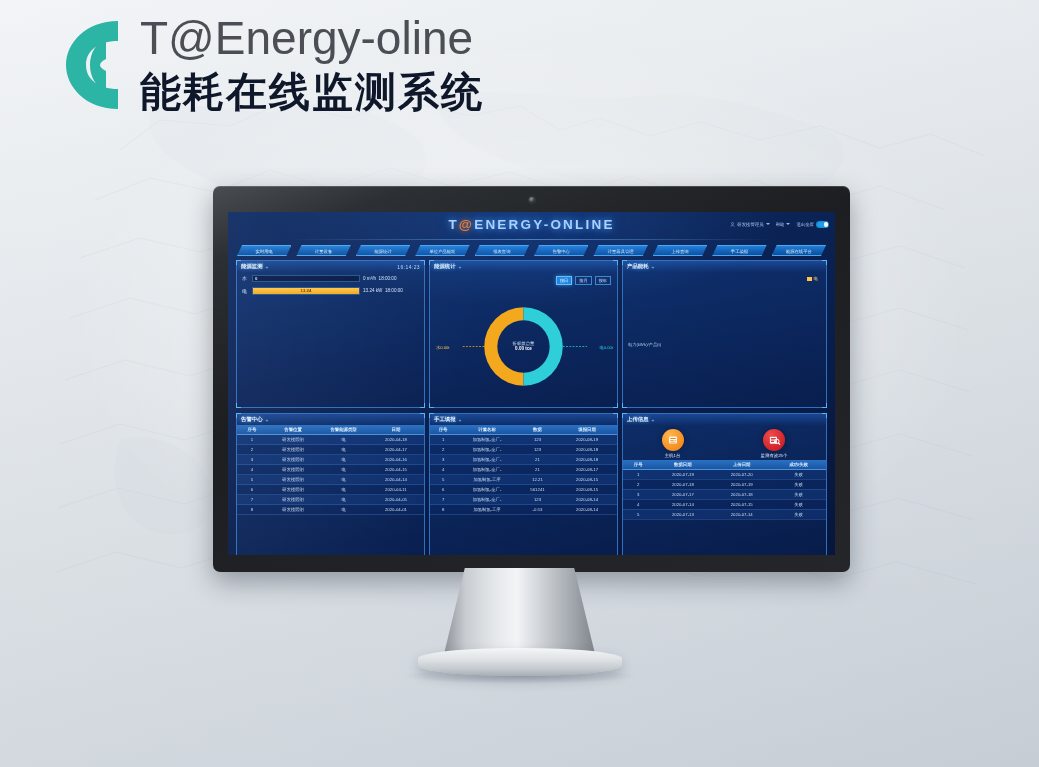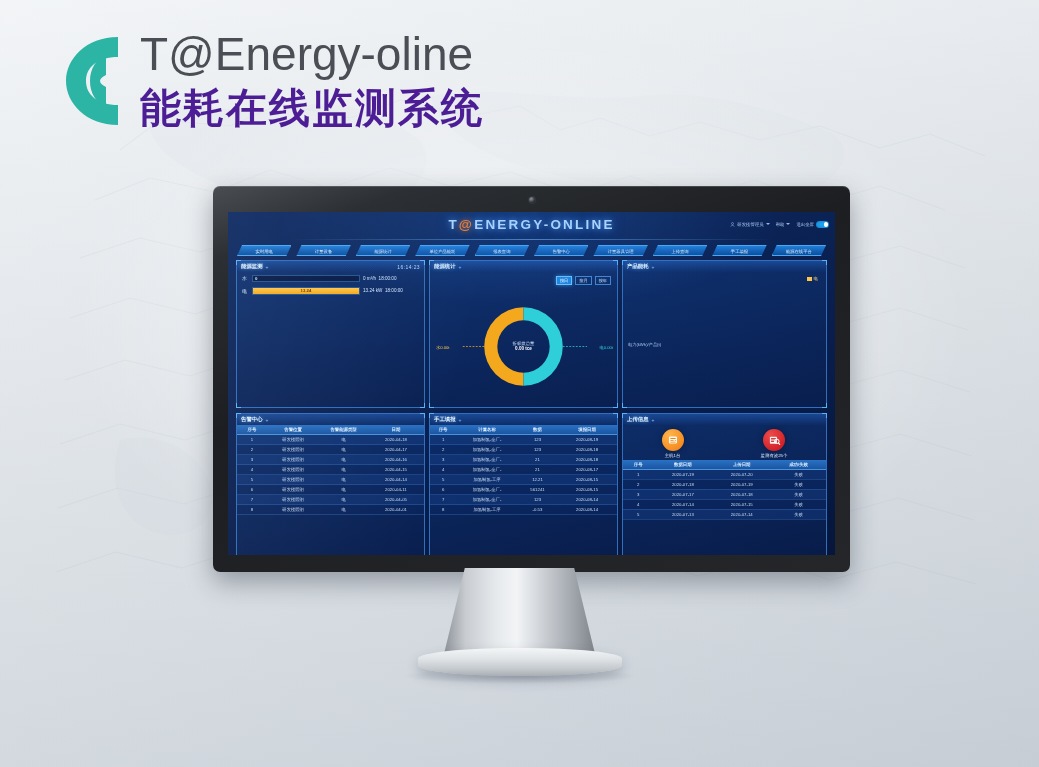--- a/index.html
+++ b/index.html
@@ -12,29 +12,29 @@
 
   
   #bg-map { position:absolute; inset:0; opacity:.30; }
   #bg-vignette {
     position:absolute; inset:0;
     background: radial-gradient(ellipse 70% 60% at 50% 42%, rgba(255,255,255,.55) 0%, rgba(255,255,255,0) 62%),
                 linear-gradient(180deg, rgba(255,255,255,.25), rgba(170,180,190,.30));
   }
 
   
-  #brand { position:absolute; left:56px; top:25px; display:flex; align-items:center; }
+  #brand { position:absolute; left:56px; top:9px; display:flex; align-items:center; }
   #brand-logo { width:74px; height:110px; position:relative; margin-right:6px; }
   #brand-text { margin-left:4px; }
   #brand-title {
     font-size:46px; color:#4b4f55; letter-spacing:0px; line-height:56px;
     font-weight:400; white-space:nowrap;
   }
   #brand-sub {
-    font-size:41px; color:#4c1d95; line-height:52px; font-weight:700;
+    font-size:41px; color:#0f172a; line-height:52px; font-weight:700;
     letter-spacing:2px; white-space:nowrap;
   }
 
   
   #monitor { position:absolute; left:213px; top:186px; width:637px; height:386px; }
   #bezel {
     position:absolute; inset:0; border-radius:7px;
     background: linear-gradient(160deg,#4a4e52 0%,#2c2f33 12%,#1c1e21 40%,#24262a 100%);
     box-shadow: 0 10px 26px rgba(40,48,60,.40), inset 0 1px 0 rgba(255,255,255,.16);
     padding: 26px 15px 17px 15px;

